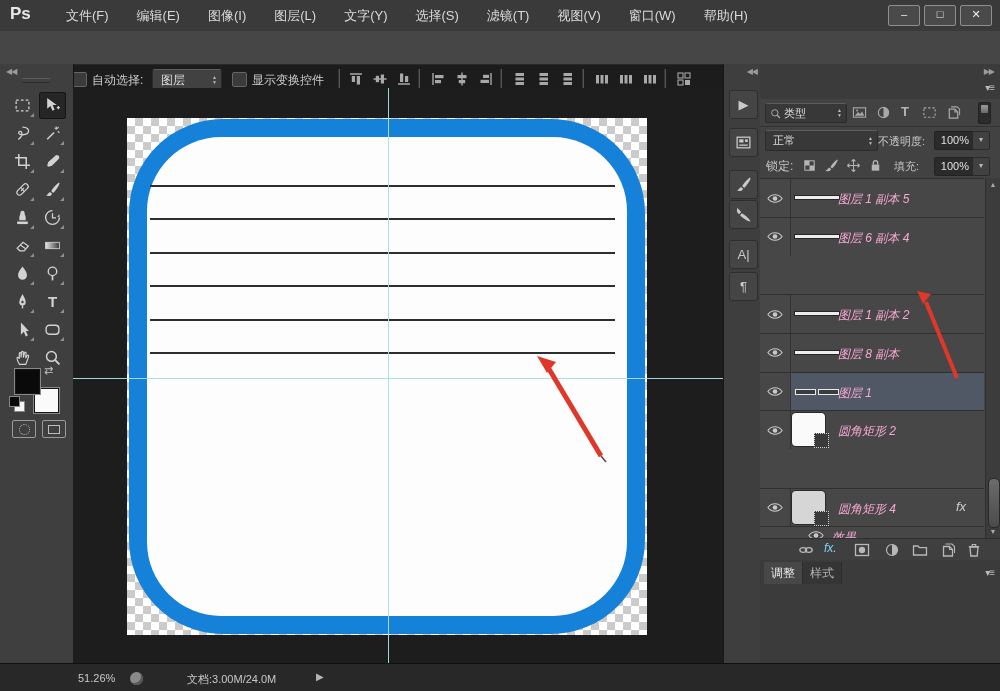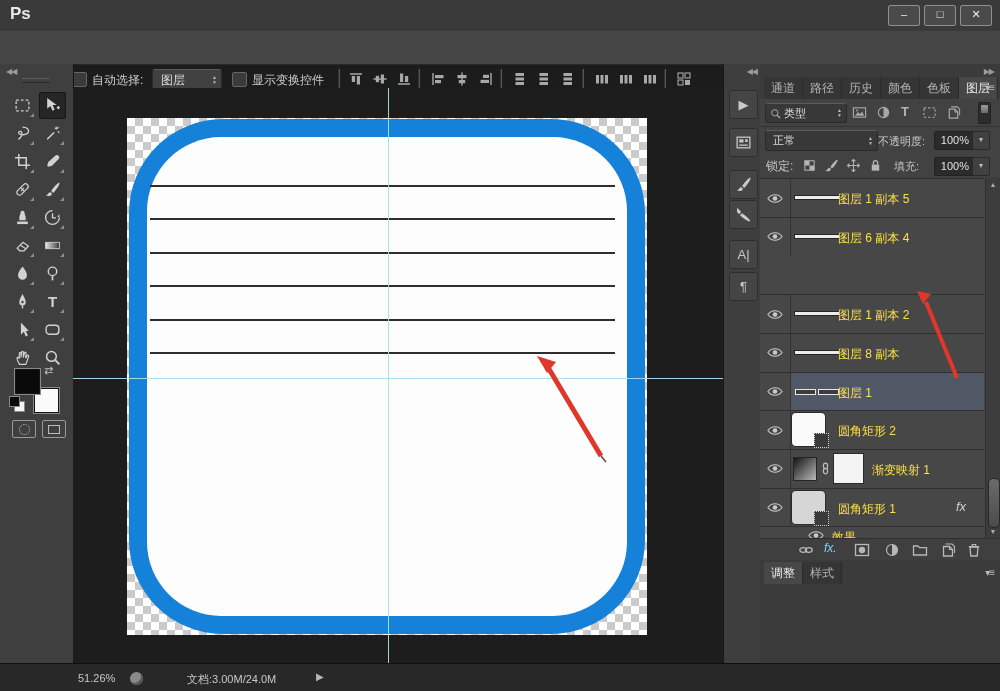--- a/index.html
+++ b/index.html
@@ -58,21 +58,21 @@
   .pmenu{font-size:10px;color:#bbb;letter-spacing:-1px;}
   .content{background:#424242;}
   .valuebox{background:#2b2b2b;border:1px solid #222;border-radius:2px;color:#e0e0e0;font-size:11px;text-align:right;padding:2px 4px 0 0;}
   .caretbtn{background:#414141;border:1px solid #2a2a2a;border-radius:2px;color:#bbb;font-size:8px;text-align:center;line-height:16px;}
   .plabel{font-size:12px;color:#c6c6c6;}
   .lockicon{width:15px;height:15px;color:#b5b5b5;}
   .lrow{left:0;width:224px;height:38px;border-top:1px solid #303030;background:#474747;}
   .lrow.sel{background:#4f5864;}
   .eyecell{position:absolute;left:0;top:0;width:30px;height:100%;border-right:1px solid #333;display:flex;align-items:center;justify-content:center;color:#c9c9c9;}
   .eyecell svg{width:16px;height:11px;}
-  .lname{position:absolute;left:78px;top:12px;font-size:12px;color:#fde047;}
+  .lname{position:absolute;left:78px;top:12px;font-size:12px;color:#f9a8d4;font-style:italic;}
   .lthumb{position:absolute;left:34px;top:4px;width:46px;height:30px;}
   .lthumb .ln{position:absolute;left:1px;right:1px;top:13px;height:3px;background:#ececec;box-shadow:0 0 0 1px #262626;}
   .lthumb .lnd{position:absolute;top:12px;height:4px;width:19px;border:1px solid #e8e8e8;background:#3c3c3c;}
   .shapethumb{position:absolute;left:32px;top:2px;width:33px;height:33px;border-radius:4px;box-shadow:0 0 0 1px #2a2a2a;}
   .vbadge{position:absolute;width:13px;height:13px;background:#3a3a3a;border:1px dotted #cfcfcf;}
   .maskthumb{background:#f4f4f4;box-shadow:0 0 0 1px #2a2a2a;}
   .fxlbl{position:absolute;font-style:italic;font-size:13px;color:#cfcfcf;}
   .sb{left:225px;top:0px;width:14px;background:#3c3c3c;border-left:1px solid #2f2f2f;}
   .sbarrow{position:absolute;left:0;width:14px;text-align:center;font-size:7px;color:#ababab;}
   .sbthumb{position:absolute;left:2px;width:10px;border-radius:5px;background:linear-gradient(#6b6b6b,#4b4b4b);border:1px solid #282828;}
@@ -242,20 +242,32 @@
         <rect x="2" y="9" width="5" height="5" fill="none" stroke="currentColor" stroke-width="1.1"></rect>
         <rect x="9" y="9" width="5" height="5" fill="currentColor"></rect>
       </symbol>
   </defs>
 </svg>
 
 <div id="app">
 
   <div class="abs" id="menubar">
     <div class="abs pslogo txt">Ps</div>
+    <div class="abs menuitems">
+      <span class="mi txt">文件(F)</span>
+      <span class="mi txt">编辑(E)</span>
+      <span class="mi txt">图像(I)</span>
+      <span class="mi txt">图层(L)</span>
+      <span class="mi txt">文字(Y)</span>
+      <span class="mi txt">选择(S)</span>
+      <span class="mi txt">滤镜(T)</span>
+      <span class="mi txt">视图(V)</span>
+      <span class="mi txt">窗口(W)</span>
+      <span class="mi txt">帮助(H)</span>
+    </div>
     <div class="abs winbtns">
       <div class="wb">–</div>
       <div class="wb">□</div>
       <div class="wb">✕</div>
     </div>
   </div>
 
   <div class="abs" id="optionsbar">
     <div class="abs grip"></div>
     <div class="abs" style="left:16px;top:39px;width:18px;height:18px;color:#e0e0e0;">
@@ -501,28 +513,20 @@
         <span>A|</span>
       </div>
     <div class="abs stripbtn" style="top:208px;">
         <span>¶</span>
       </div>
   </div>
 
   <div class="abs" id="layersdock">
     <span class="abs chev" style="right:6px;top:3px;">▶▶</span>
 
-    <div class="abs" style="left:4px;top:13px;display:flex;">
-      <span class="ptab txt">通道</span>
-      <span class="ptab txt">路径</span>
-      <span class="ptab txt">历史</span>
-      <span class="ptab txt">颜色</span>
-      <span class="ptab txt">色板</span>
-      <span class="ptab active txt">图层</span>
-    </div>
     <span class="abs pmenu" style="right:6px;top:18px;"><span>▾</span><span>≡</span></span>
 
     <div class="abs content" style="left:0;top:35px;width:240px;height:439px;"></div>
 
     <div class="abs" style="left:0;top:35px;width:240px;height:27px;border-bottom:1px solid #333;">
       <div class="abs dropbox" style="left:5px;top:4px;width:76px;height:18px;padding-left:4px;background:#383838;">
         <svg class="gl" width="11" height="11" style="color:#aaa;margin-right:3px;">
             <use href="#i-zoomt"></use>
           </svg>
         <span style="font-size:11px;">类型</span>
@@ -657,44 +661,29 @@
       <div class="abs lrow" style="top:232.2px;">
         <div class="eyecell">
             <svg>
               <use href="#i-eye"></use>
             </svg>
           </div>
         <div class="shapethumb" style="background:#fafafa;"></div>
         <div class="vbadge" style="left:54px;top:22px;"></div>
         <span class="lname txt">圆角矩形 2</span>
       </div>
-      <div class="abs lrow" style="top:270.9px;">
-        <div class="eyecell">
-            <svg>
-              <use href="#i-eye"></use>
-            </svg>
-          </div>
-        <div class="abs" style="left:34px;top:8px;width:22px;height:22px;background:linear-gradient(135deg,#151515,#b8b8b8);box-shadow:0 0 0 1px #252525;"></div>
-        <div class="abs" style="left:59px;top:12px;width:13px;height:13px;color:#c0c0c0;">
-            <svg class="gl" width="13" height="13">
-              <use href="#i-linkv"></use>
-            </svg>
-          </div>
-        <div class="abs maskthumb" style="left:74px;top:4px;width:29px;height:29px;"></div>
-        <span class="lname txt" style="left:112px;">渐变映射 1</span>
-      </div>
       <div class="abs lrow" style="top:309.6px;">
         <div class="eyecell">
             <svg>
               <use href="#i-eye"></use>
             </svg>
           </div>
         <div class="shapethumb" style="background:#d6d6d6;"></div>
         <div class="vbadge" style="left:54px;top:22px;"></div>
-        <span class="lname txt">圆角矩形 1</span>
+        <span class="lname txt">圆角矩形 4</span>
         <span class="fxlbl" style="left:196px;top:10px;">fx</span>
       </div>
       <div class="abs lrow" style="top:348.3px;height:12px;border-top:1px solid #303030;">
         <div class="abs" style="left:48px;top:3px;width:16px;height:11px;color:#c9c9c9;">
             <svg class="gl" width="16" height="11">
               <use href="#i-eye"></use>
             </svg>
           </div>
         <span class="lname txt" style="left:72px;top:2px;">效果</span>
       </div>

